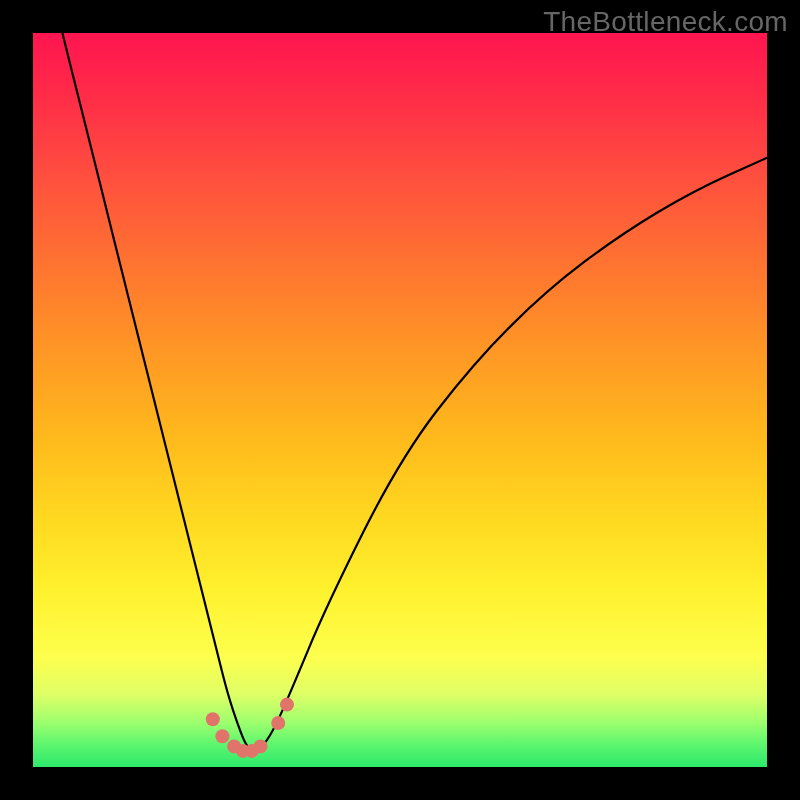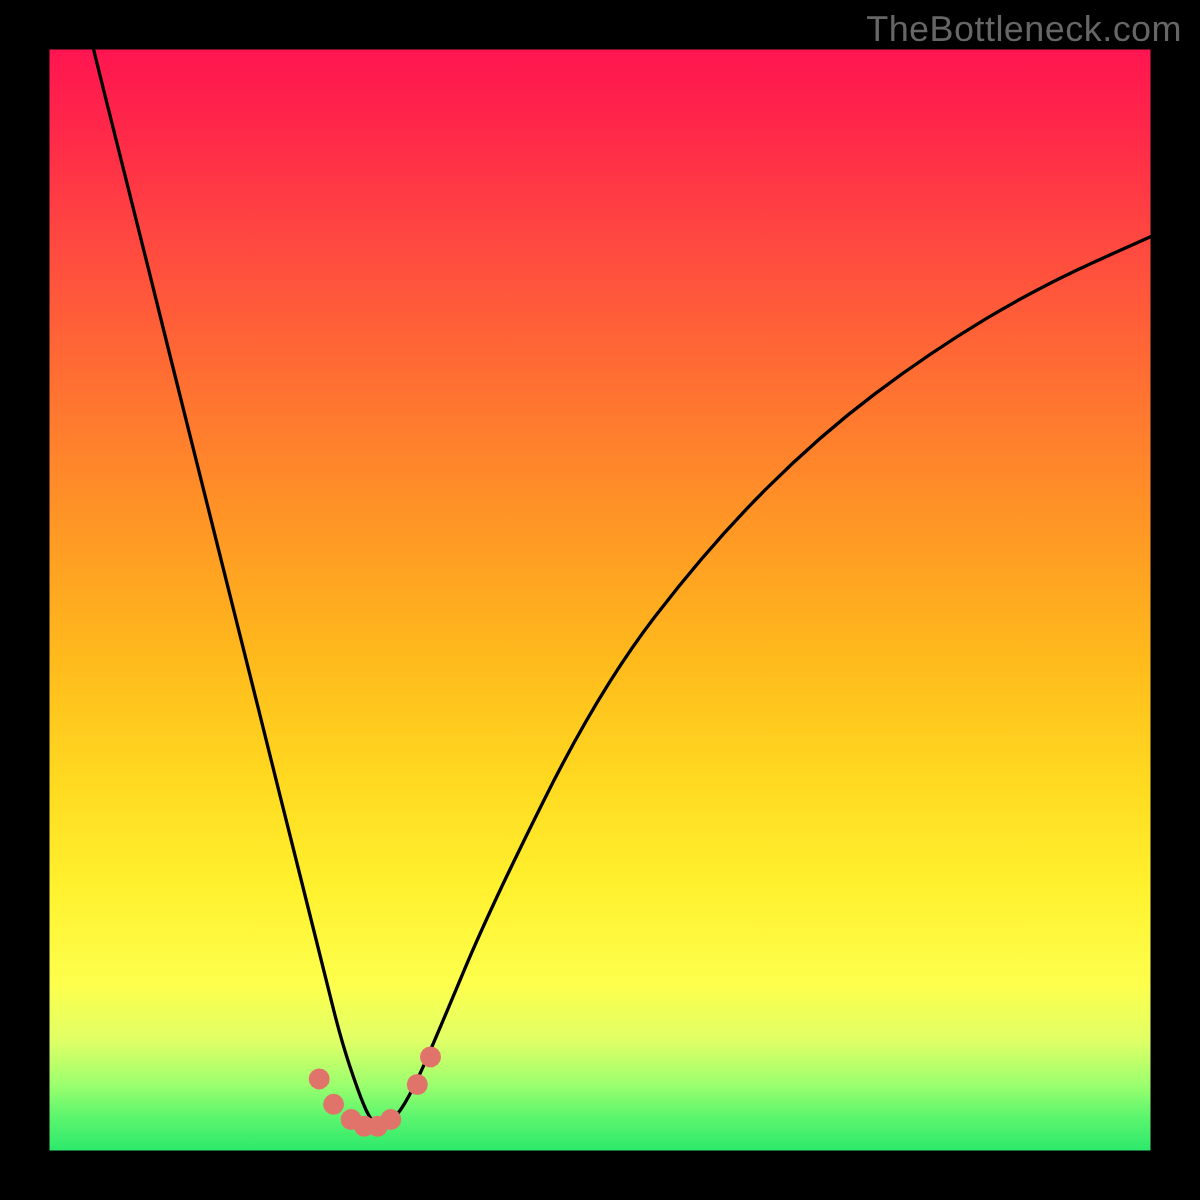--- a/index.html
+++ b/index.html
@@ -39,21 +39,21 @@
       #9cff6e 94%,
       #5cf56e 97%,
       #2de96c 100%
     );
   }
   .watermark {
     position: absolute;
     top: 6px;
     right: 12px;
     color: #666;
-    font-size: 24px;
+    font-size: 28px;
     font-weight: 500;
     letter-spacing: 0.3px;
     user-select: none;
   }
   svg.curve {
     position: absolute;
     top: 0;
     left: 0;
     width: 734px;
     height: 734px;

